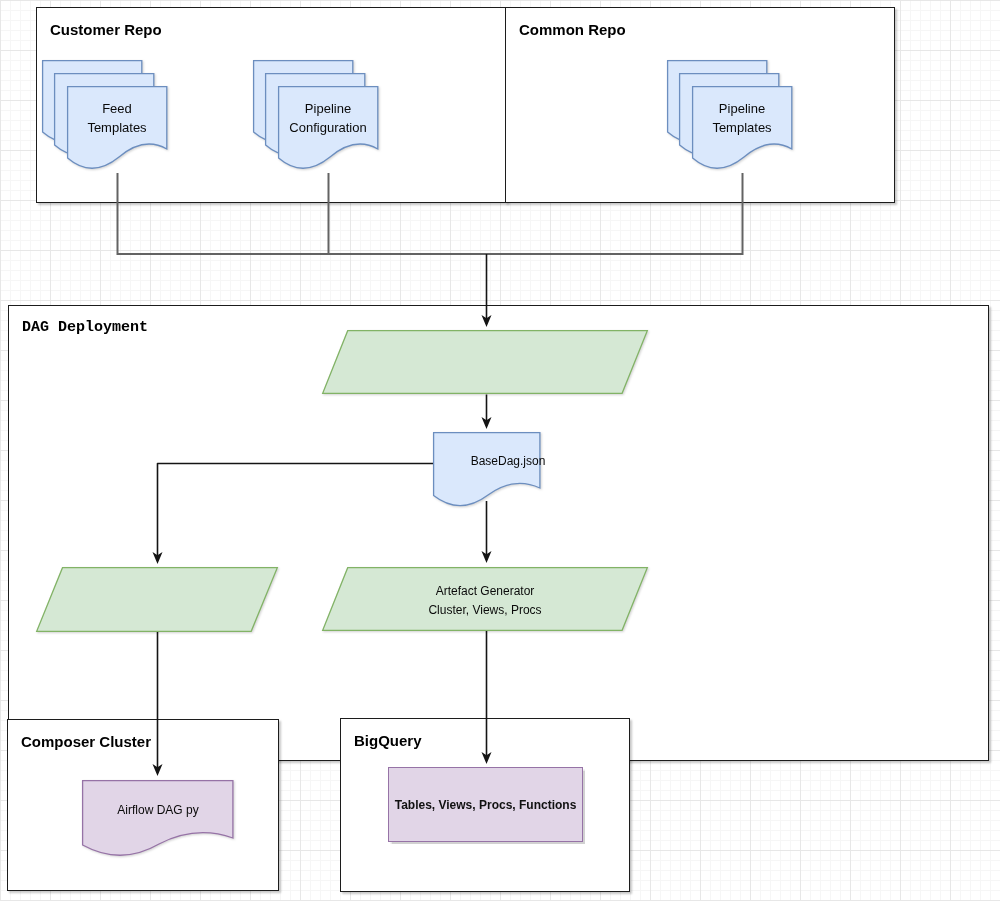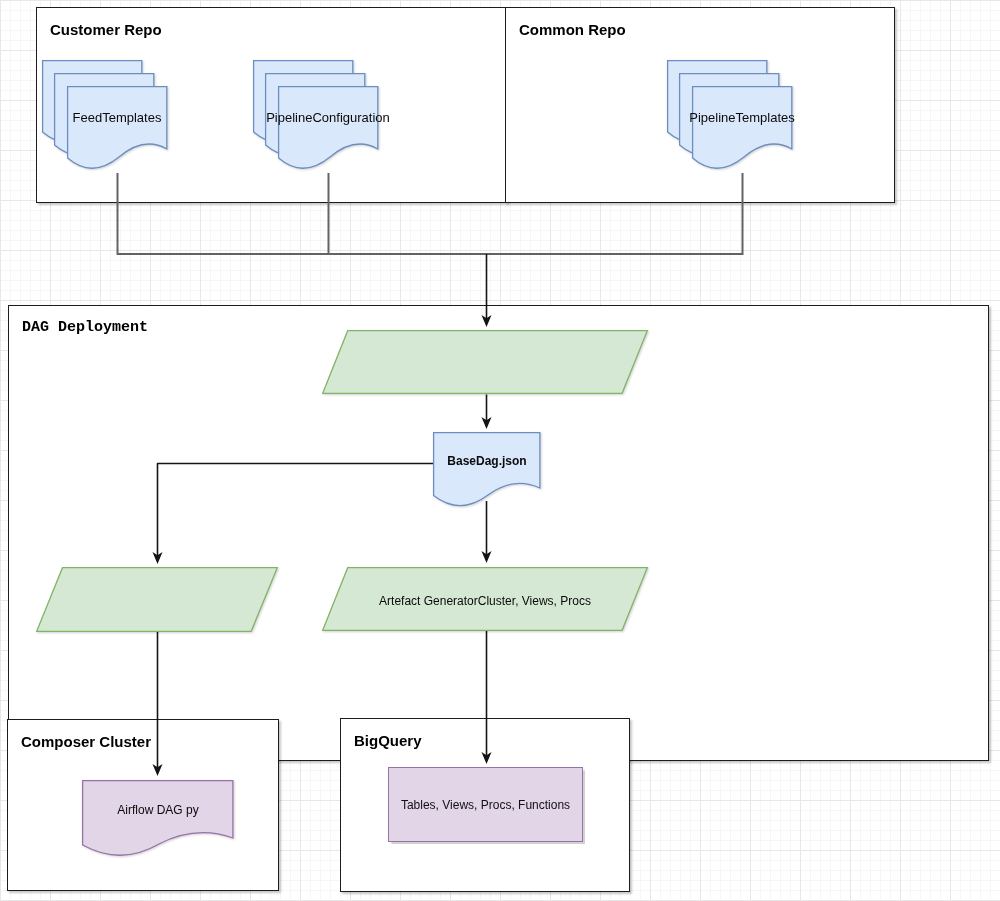--- a/index.html
+++ b/index.html
@@ -46,21 +46,21 @@
     overflow: visible;
   }
   .shape-blue   { fill: #dae8fc; stroke: #6c8ebf; stroke-width: 1.3; }
   .shape-green  { fill: #d5e8d4; stroke: #82b366; stroke-width: 1.3; }
   .shape-purple { fill: #e1d5e7; stroke: #9673a6; stroke-width: 1.3; }
   .shadowed { filter: drop-shadow(1.5px 1.5px 1px rgba(0,0,0,0.18)); }
   .node-label {
     position: absolute;
     z-index: 4;
     display: flex;
-    flex-direction: row;
+    flex-direction: column;
     align-items: center;
     justify-content: center;
     text-align: right;
     font-size: 12px;
     line-height: 1.55;
     color: #0a0a0a;
     pointer-events: none;
   }
   .doc-label { font-size: 13px; line-height: 1.5; }
   .rect-node {
@@ -68,20 +68,21 @@
     z-index: 3;
     background: #e1d5e7;
     border: 1px solid #9673a6;
     box-sizing: border-box;
     box-shadow: 1.5px 1.5px 1px rgba(0,0,0,0.18);
     display: flex;
     align-items: center;
     justify-content: center;
     text-align: center;
     font-size: 12px;
+    font-weight: bold;
   }
 </style>
 </head>
 <body>
 
 <div id="canvas">
 
   <div class="container-box" style="left:8px; top:7px; width:471px; height:196px;margin-left:28px;">
     <span class="container-title">Customer Repo</span>
   </div>
@@ -156,21 +157,21 @@
     <span>Templates</span>
   </div>
 
   <svg class="node-svg shadowed" style="left:322px; top:330px;" width="326" height="64" viewBox="0 0 326 64">
     <polygon class="shape-green" points="25.7,0.7 325.3,0.7 300.1,63.3 0.7,63.3"></polygon>
   </svg>
 
   <svg class="node-svg shadowed" style="left:433px; top:432px;" width="108" height="78" viewBox="0 0 108 78">
     <path class="shape-blue" d="M0.6,0.6 L106.9,0.6 L106.9,56 Q81,44 55,63 Q27,84 0.6,63.5 Z"></path>
   </svg>
-  <div class="node-label" style="left:433px; top:432px; width:108px; height:58px;font-weight:bold;">
+  <div class="node-label" style="left:454px; top:432px; width:108px; height:58px;">
     <span>BaseDag.json</span>
   </div>
 
   <svg class="node-svg shadowed" style="left:36px; top:567px;" width="242" height="65" viewBox="0 0 242 65">
     <polygon class="shape-green" points="26.5,0.7 241.3,0.7 215.2,64.3 0.7,64.3"></polygon>
   </svg>
 
   <svg class="node-svg shadowed" style="left:322px; top:567px;" width="326" height="64" viewBox="0 0 326 64">
     <polygon class="shape-green" points="25.7,0.7 325.3,0.7 300.1,63.3 0.7,63.3"></polygon>
   </svg>

